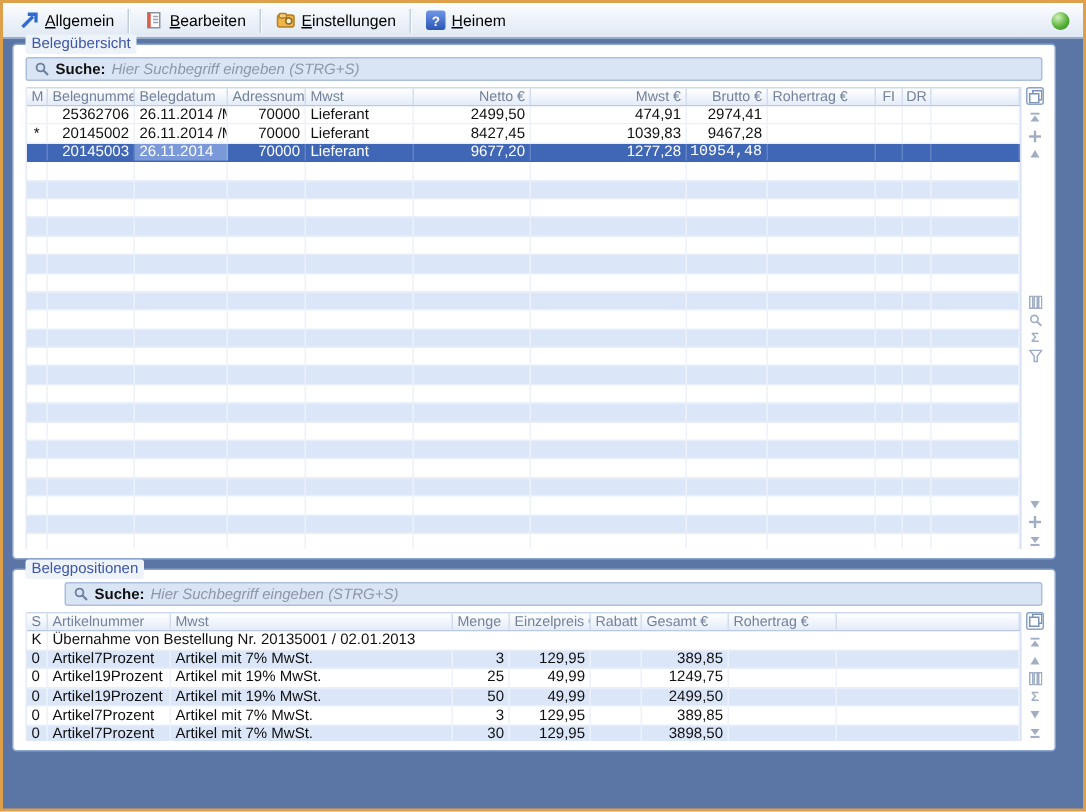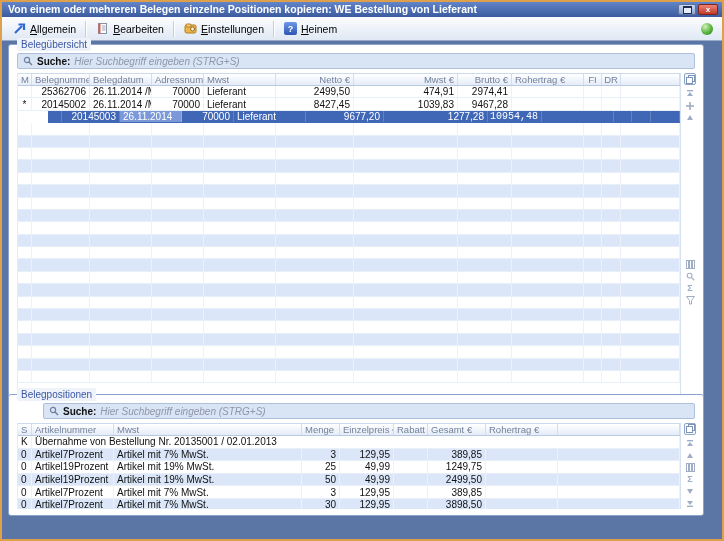--- a/index.html
+++ b/index.html
@@ -32,67 +32,58 @@
          color:#fff;font-size:9px;font-weight:bold;display:flex;align-items:center;justify-content:center;}
   
   .tabstrip{height:17px;flex:0 0 17px;display:flex;align-items:flex-end;padding-left:6px;}
   .tab{height:16px;box-sizing:border-box;padding:0 9px;display:flex;align-items:center;font-size:10.5px;
        background:linear-gradient(#ffffff,#e6eaf1);border:1px solid #7d8ca9;border-bottom:none;
        border-radius:3px 3px 0 0;color:#111;}
   
   .content{position:relative;flex:1;}
   .groupbox{position:absolute;left:6px;width:696px;box-sizing:border-box;background:#fff;
             border:1px solid #8aa3cc;border-radius:3px;}
-  #overview-box{top:3px;height:440px;}
+  #overview-box{top:3px;height:344px;}
   #positions-box{top:353px;height:122px;}
   .grouplabel{position:absolute;top:-7px;left:8px;font-size:10px;line-height:13px;color:#3c57a6;
               background:#eef3fa;padding:0 4px;border-radius:2px;}
   .searchbar{position:absolute;top:8px;right:8px;height:16px;box-sizing:border-box;border:1px solid #aebfdc;
              border-radius:2px;background:#d9e4f5;display:flex;align-items:center;gap:4px;padding:0 5px;
              font-size:10px;overflow:hidden;white-space:nowrap;}
   #overview-search{left:8px;}
   #positions-search{left:34px;}
   .slabel{font-weight:bold;color:#101010;}
   .sph{font-style:italic;color:#8e97a8;}
   .grid{position:absolute;top:28px;left:8px;right:22px;bottom:6px;overflow:hidden;
         border-right:1px solid #d5e0f0;border-left:1px solid #e4ebf6;}
   .gridheader{height:13px;display:flex;box-sizing:border-box;background:linear-gradient(#ffffff,#e4ecf8);
               border-top:1px solid #cdd9ec;border-bottom:1px solid #b9c9e2;}
   .hcell{box-sizing:border-box;font-size:9.5px;color:#73819c;padding:0 3px;border-right:1px solid #d2deef;
          display:flex;align-items:center;white-space:nowrap;overflow:hidden;}
   .gridrow{display:flex;box-sizing:border-box;border-bottom:1px solid #e9eff9;background:#fff;}
   .gridrow.stripe{background:var(--stripe,#dbe7f9);}
   .cell{box-sizing:border-box;font-size:10px;color:#101010;padding:0 3px;border-right:1px solid #edf2fa;
         display:flex;align-items:center;white-space:nowrap;overflow:hidden;line-height:11px;}
-  .gridrow.sel{background:var(--sel,#4067b6);border-bottom-color:var(--sel,#4067b6);margin-left:30px;}
+  .gridrow.sel{background:var(--sel,#4067b6);border-bottom-color:var(--sel,#4067b6);}
   .gridrow.sel .cell{color:#fff;border-right-color:rgba(255,255,255,.18);}
   .gridrow.sel .cell.editcell{background:#7b99d9;}
   
   .sidestrip{position:absolute;top:28px;right:6px;width:14px;bottom:6px;display:flex;flex-direction:column;
              align-items:center;}
   .copybtn{width:12px;height:12px;box-sizing:border-box;border:1px solid #8fa5c5;border-radius:2px;
            background:#f6f9fd;display:flex;align-items:center;justify-content:center;margin-bottom:3px;}
   .sicon{width:10px;height:10px;display:flex;align-items:center;justify-content:center;margin:1px 0;}
   .sgap{flex:1;}
   svg{display:block;}
 </style>
 </head>
 <body>
 
 <div class="window">
 
-  <div class="titlebar">
-    <div class="title">Von einem oder mehreren Belegen einzelne Positionen kopieren: WE Bestellung von Lieferant</div>
-    <div class="winbtns">
-      <div class="btn-restore">
-          <i></i>
-        </div>
-      <div class="btn-close">x</div>
-    </div>
-  </div>
 
   <div class="toolbar">
     <div id="toolbar-buttons" style="display:flex;align-items:center;text-align:center;">
         <div class="tbtn">
           <span>
             <svg width="13" height="13" viewBox="0 0 13 13">
               <path d="M2 11 L9 4" stroke="#2f6bd0" stroke-width="2.2" fill="none"></path>
               <path d="M5.5 2.5 L11 2.5 L11 8" stroke="#2f6bd0" stroke-width="2.2" fill="none"></path>
             </svg>
           </span>

